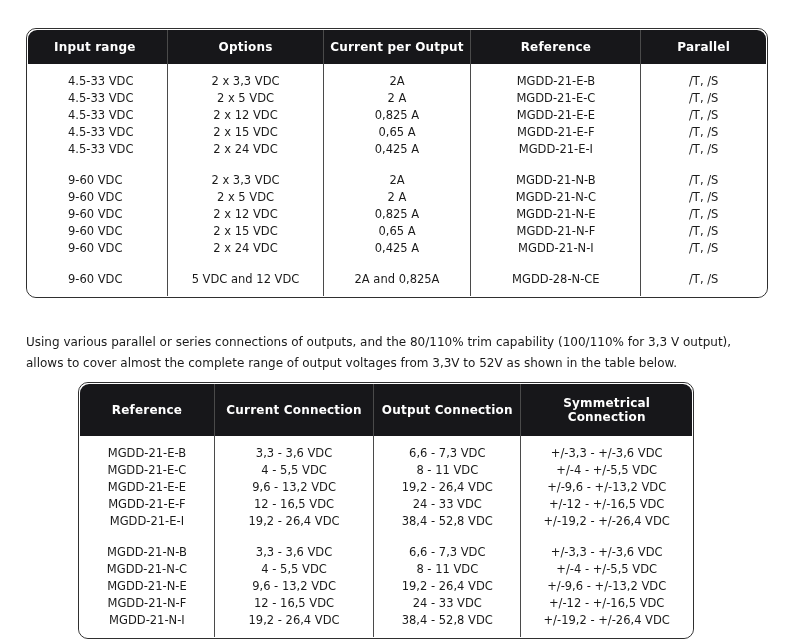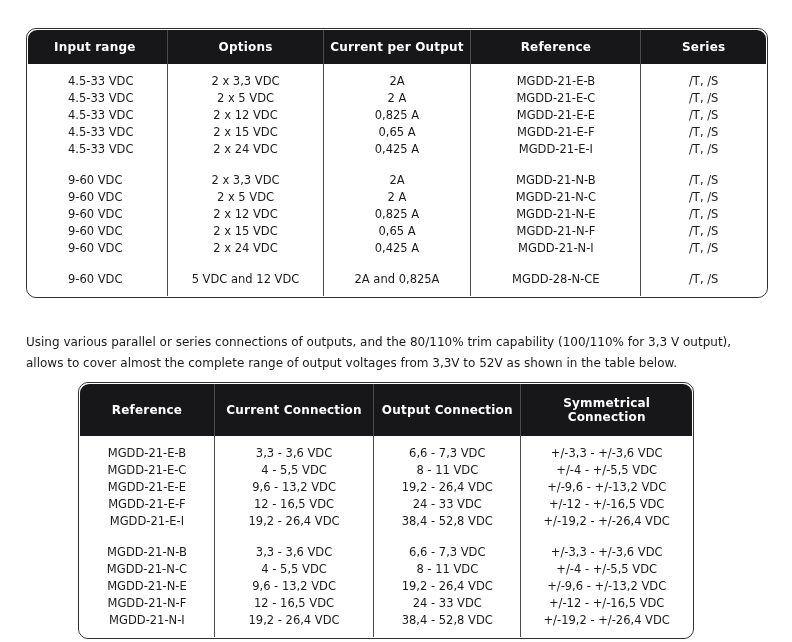--- a/index.html
+++ b/index.html
@@ -111,21 +111,21 @@
 <body>
 
 <div class="table1-wrap rounded-box">
   <table class="tbl">
     <thead>
       <tr>
         <th class="left-head" style="width:19%">Input range</th>
         <th class="vline" style="width:21%">Options</th>
         <th class="vline" style="width:20%">Current per Output</th>
         <th class="vline" style="width:23%">Reference</th>
-        <th class="vline" style="width:17%">Series</th>
+        <th class="vline" style="width:17%">Parallel</th>
       </tr>
     </thead>
     <tbody id="t1body">
         <tr class="pad-top">
           <td class="left-cell">4.5-33 VDC</td>
           <td class="vline">2 x 3,3 VDC</td>
           <td class="vline">2A</td>
           <td class="vline">MGDD-21-E-B</td>
           <td class="vline">/T, /S</td>
         </tr>

